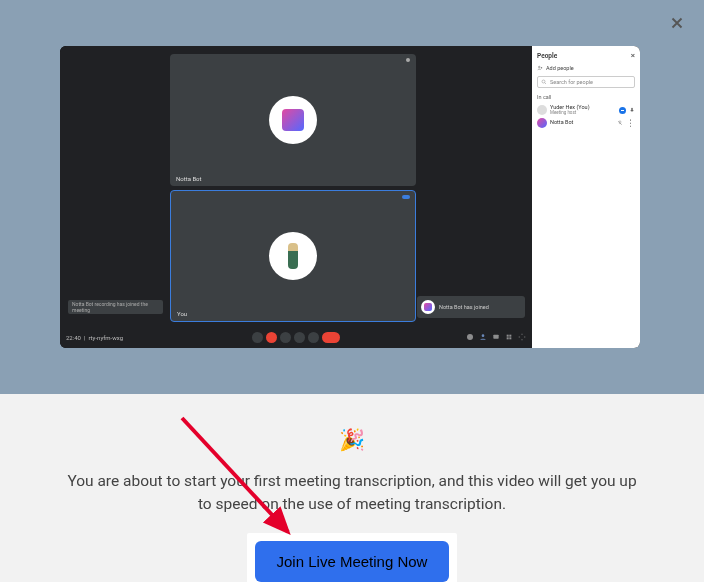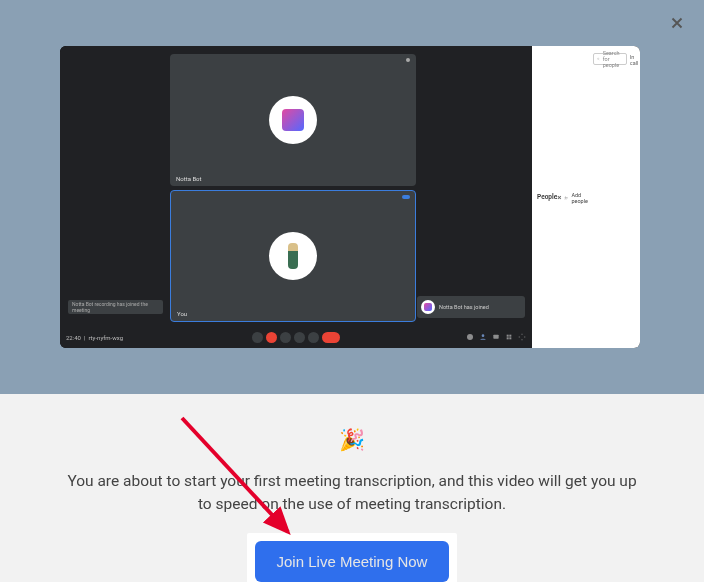--- a/index.html
+++ b/index.html
@@ -146,21 +146,21 @@
   .ctrl.redpill { background:#ea4335; width:18px; border-radius:6px;}
   .right-icons{position:absolute;right:6px;display:flex;gap:5px;align-items:center;}
   .right-icons .ri{width:8px;height:8px;opacity:.7;}
   .ri-badge{position:relative;}
   .ri-badge::after{content:"";position:absolute;top:-2px;right:-2px;width:4px;height:4px;background:#3b7ddd;border-radius:50%;}
 
   .sidebar {
     width: 108px;
     background: #fff;
     display: flex;
-    flex-direction: row;
+    flex-direction: column;
     font-size: 6px;
     color: #333;
     padding: 5px;
     gap: 3px;
   }
   .sidebar-header{display:flex;justify-content:space-between;align-items:center;font-weight:600;font-size:6.5px;}
   .sidebar-close{font-size:8px;color:#666;cursor:pointer;}
   .addpeople{display:flex;align-items:center;gap:3px;color:#444;font-size:5.5px;margin-top:2px;}
   .addpeople svg{width:6px;height:6px;}
   .searchbox{
@@ -196,21 +196,21 @@
     line-height:1.5;
   }
   .cta-wrap{
     margin-top: 16px;
     background:#fff;
     padding:8px;
     border-radius:2px;
   }
   .cta-btn{
     background:#2f6fed;
-    color:#e5e5e5;
+    color:#000000;
     border:none;
     border-radius:6px;
     padding:12px 22px;
     font-size:15px;
     cursor:pointer;
   }
   .arrow-svg{
     position:absolute;
     left:176px;
     top:412px;

